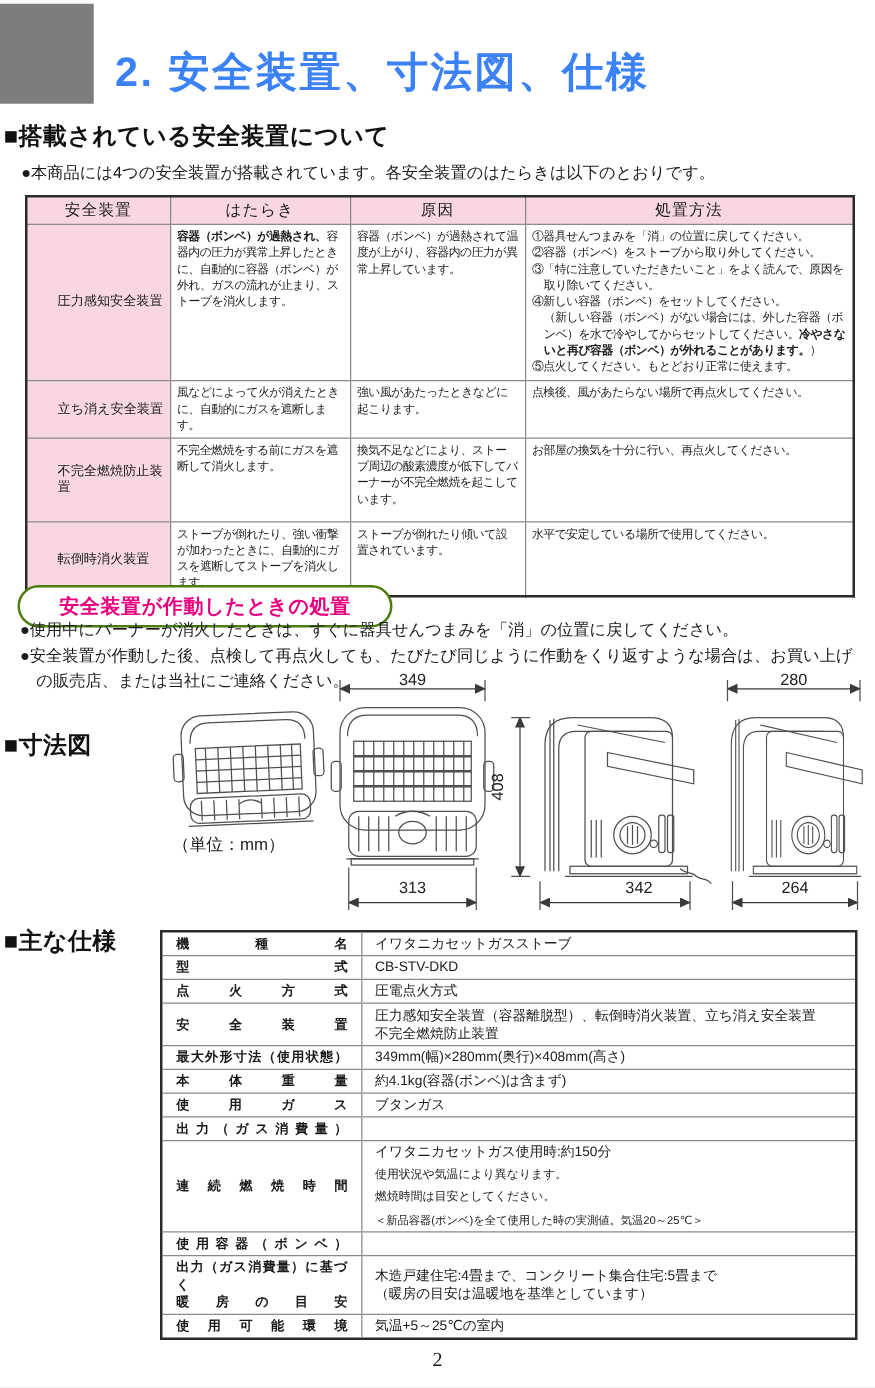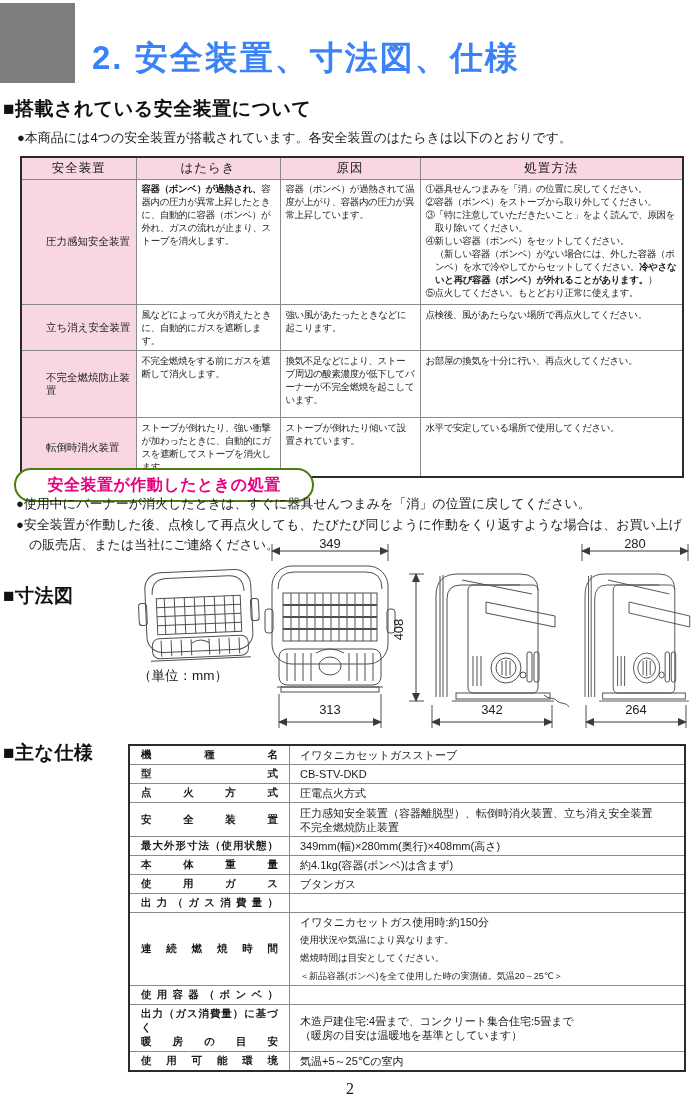--- a/index.html
+++ b/index.html
@@ -36,21 +36,21 @@
 
   .notes{left:16px;top:494px;width:672px;font-size:13px;line-height:20px;}
   .note{padding-left:1em;text-indent:-1em;margin-bottom:1px;}
 
   
   .dim-heading{left:3px;top:583px;}
   .spec-heading{left:3px;top:740px;}
   svg.fig{left:0;top:535px;}
   .dimlbl{font-size:13px;color:#222;text-align:center;width:60px;}
   .d349{left:300px;top:536px;} .d280{left:605px;top:536px;}
-  .d313{left:300px;top:702px;} .d342{left:462px;top:702px;} .d264{left:606px;top:702px;}
+  .d313{left:300px;top:702px;} .d342{left:462px;top:702px;text-align:right;} .d264{left:606px;top:702px;}
   .d408{left:378px;top:622px;width:40px;transform:rotate(-90deg);}
   .unit{left:138px;top:667px;font-size:13.5px;}
 
   
   .spec{left:128px;top:744px;width:554px;border:2px solid #2b2b2b;}
   .spec-row{display:flex;border-top:1px solid #8a8a8a;}
   .spec-row:first-child{border-top:none;}
   .spec-label{width:160px;border-right:1px solid #8a8a8a;display:flex;flex-direction:column;
       justify-content:center;padding:2px 11px;box-sizing:border-box;font-weight:bold;font-size:10.5px;}
   .spec-label .jl{width:100%;text-align:justify;text-align-last:justify;-moz-text-align-last:justify;}

